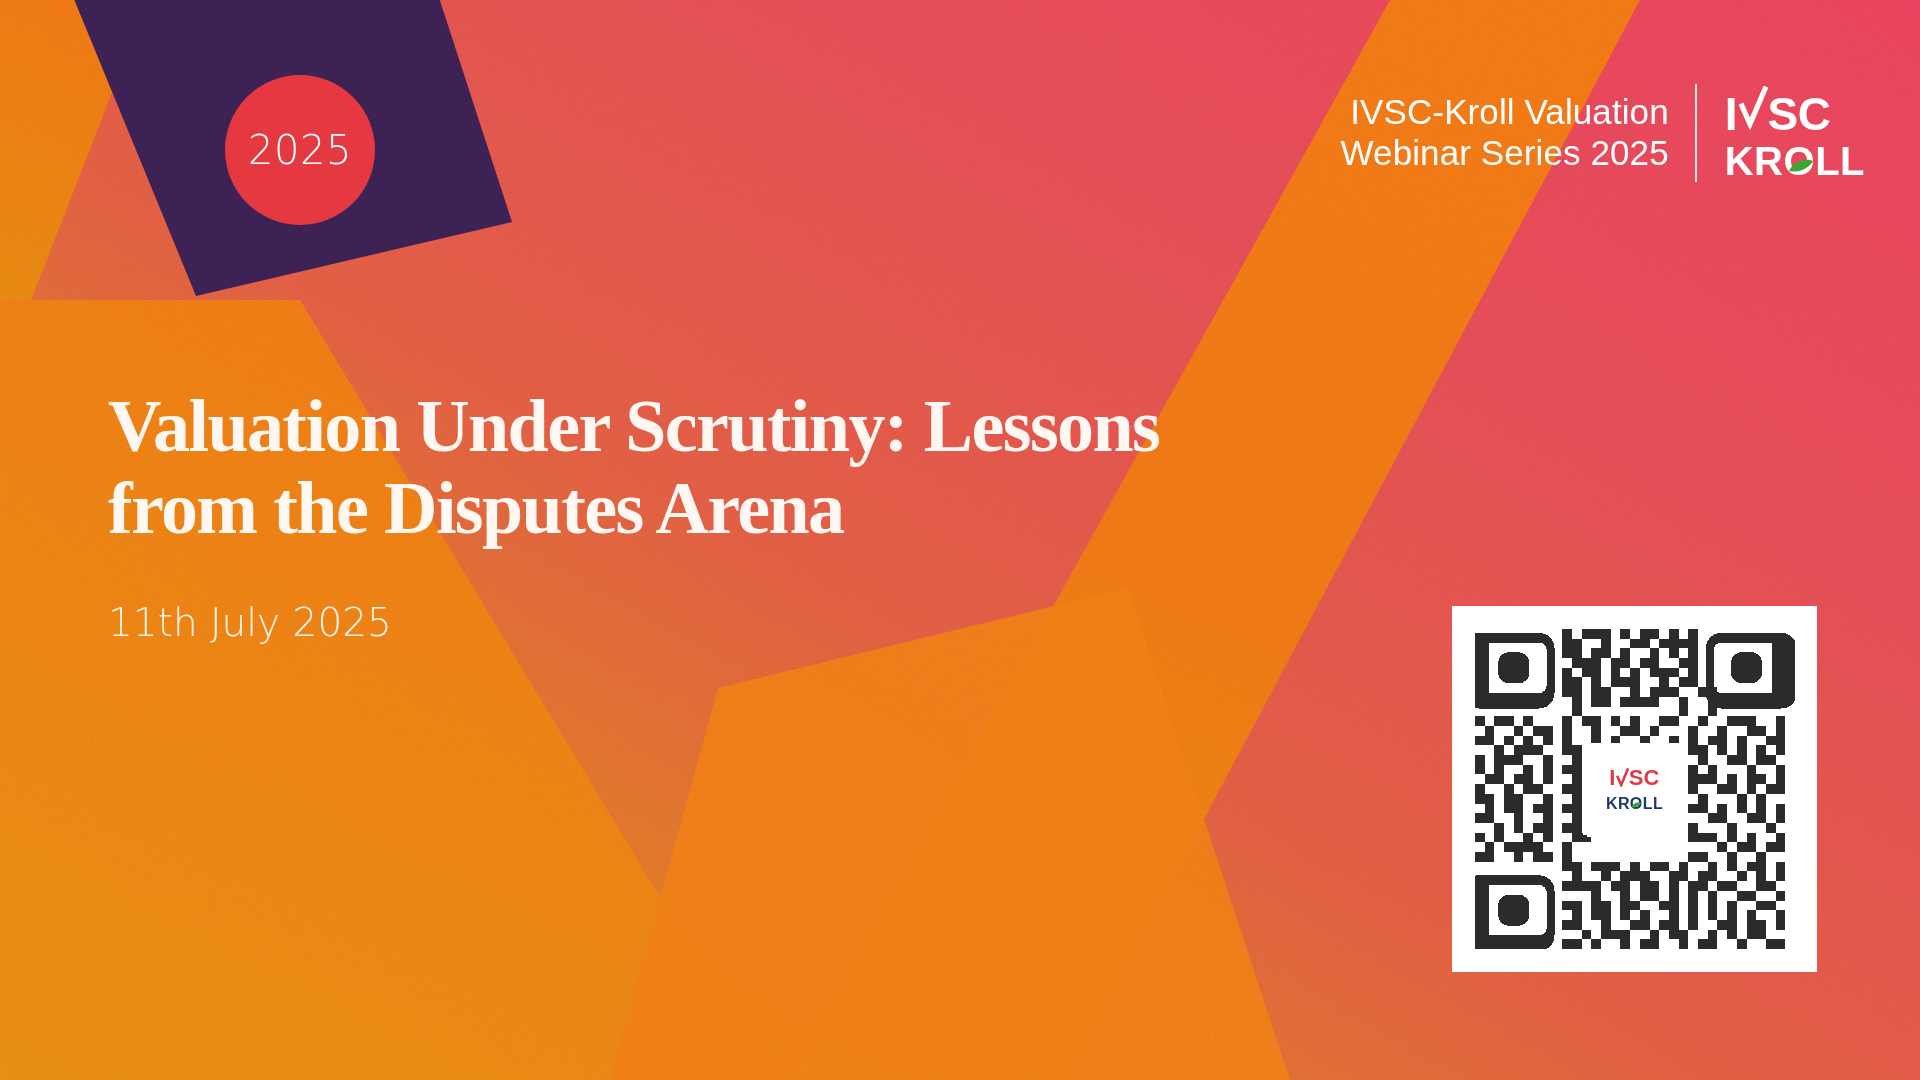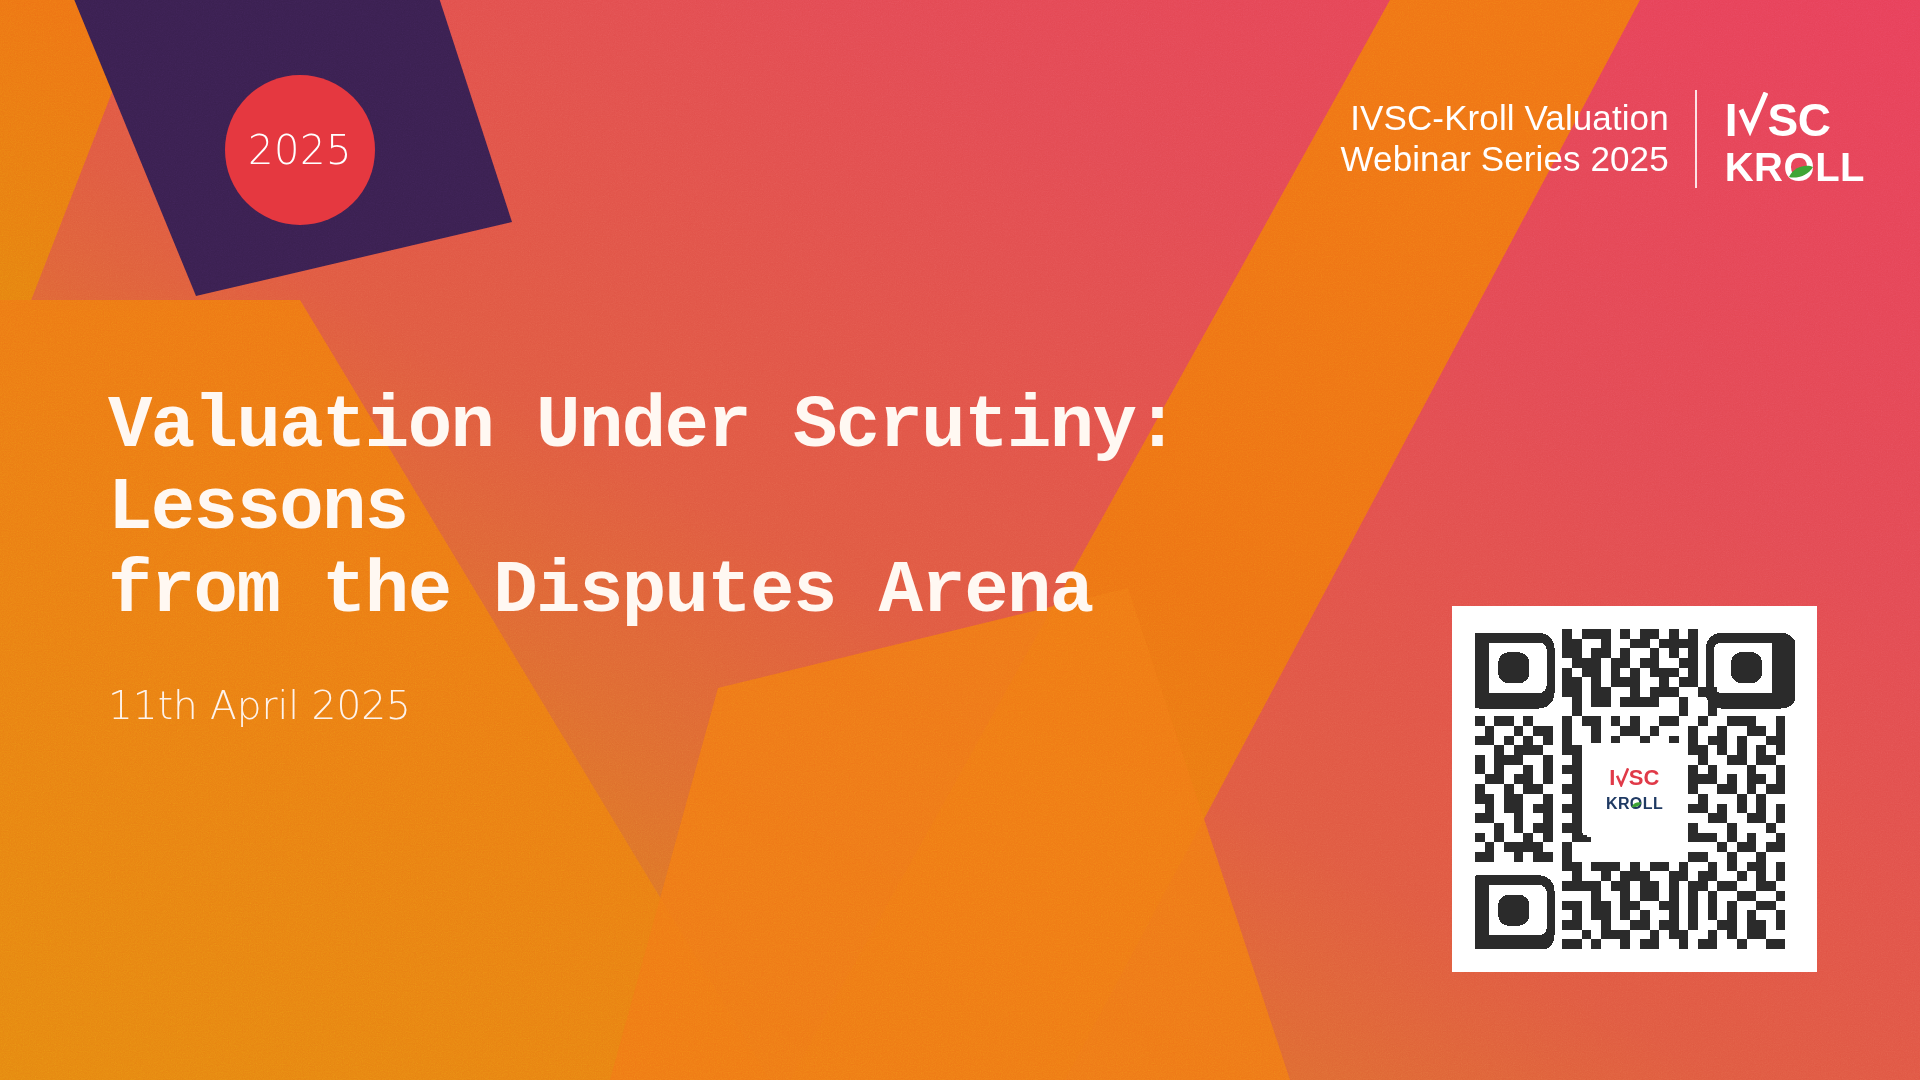--- a/index.html
+++ b/index.html
@@ -16,21 +16,21 @@
   .svg-layer{position:absolute;left:0;top:0;width:1920px;height:1080px;}
 
   
   #grain{
     position:absolute;inset:0;pointer-events:none;opacity:.22;
     mix-blend-mode:overlay;
   }
 
   
   #brand-block{
-    position:absolute;left:1255px;top:84px;width:610px;height:110px;
+    position:absolute;left:1255px;top:78px;width:610px;height:110px;
     display:flex;align-items:center;justify-content:flex-end;gap:0px;
   }
   #series-title{
     color:#ffffff;text-align:right;
     font-size:35px;line-height:1.16;font-weight:400;
     letter-spacing:.1px;white-space:pre-line;
     padding-right:26px;
   }
   #brand-divider{
     width:2px;height:98px;background:rgba(255,255,255,.85);flex:0 0 auto;
@@ -64,21 +64,21 @@
   #year-badge-label{
     color:#ffffff;font-size:40px;font-weight:300;letter-spacing:.5px;
     font-family:"DejaVu Sans",sans-serif;
   }
 
   
   #headline-wrap{position:absolute;left:108px;top:335px;width:1160px;}
   #headline{
     color:#FFF8F2;font-size:74px;line-height:1.12;font-weight:700;
     letter-spacing:-1.6px;white-space:pre-line;
-    font-family:Liberation Mono, monospace;
+    font-family:Liberation Serif, serif;
     font-stretch:condensed;
   }
   #event-date{
     margin-top:42px;color:#FDF3EC;font-size:39px;font-weight:300;
     letter-spacing:0px;font-family:"DejaVu Sans",sans-serif;
   }
 
   
   #qr-card{
     position:absolute;left:1452px;top:606px;width:365px;height:366px;
@@ -185,21 +185,21 @@
         </span>
         <span>LL</span>
       </div>
 
     </div>
   </div>
 
   <div id="headline-wrap">
     <h1 id="headline">Valuation Under Scrutiny: Lessons
 from the Disputes Arena</h1>
-    <div id="event-date">11th April 2025</div>
+    <div id="event-date">11th July 2025</div>
   </div>
 
   <div id="qr-card">
     <div id="qr-inner">
       <svg width="320" height="320" viewBox="0 0 33 33" shape-rendering="crispEdges">
         <rect width="33" height="33" fill="#ffffff"></rect>
         <g fill="#2B2B2B">
 
           <path d="M0.4,0.4 h6.2 a1.6,1.6 0 0 1 1.6,1.6 v4.6 a1.6,1.6 0 0 1 -1.6,1.6 h-6.2 a1.6,1.6 0 0 1 -1.6,-1.6 v-4.6 a1.6,1.6 0 0 1 1.6,-1.6 z
                    M1.4,1.4 v5.2 h5.2 a0.8,0.8 0 0 0 0.8,-0.8 v-3.6 a0.8,0.8 0 0 0 -0.8,-0.8 z" fill-rule="evenodd"></path>

